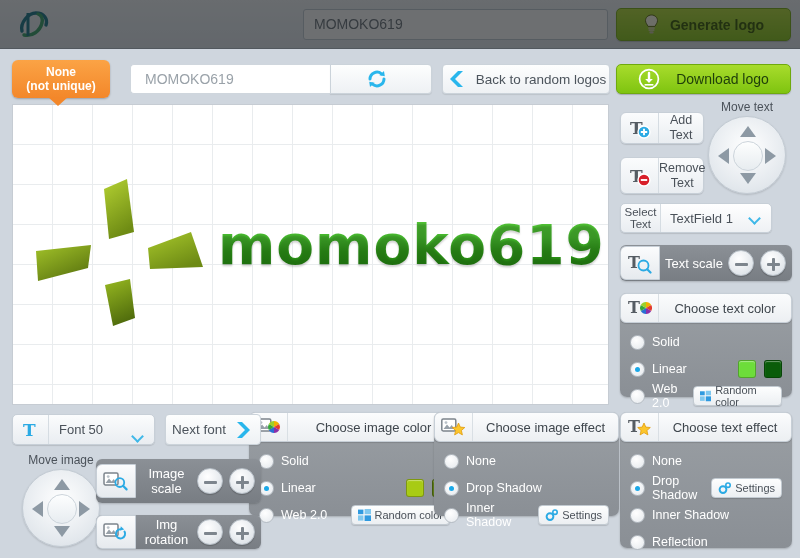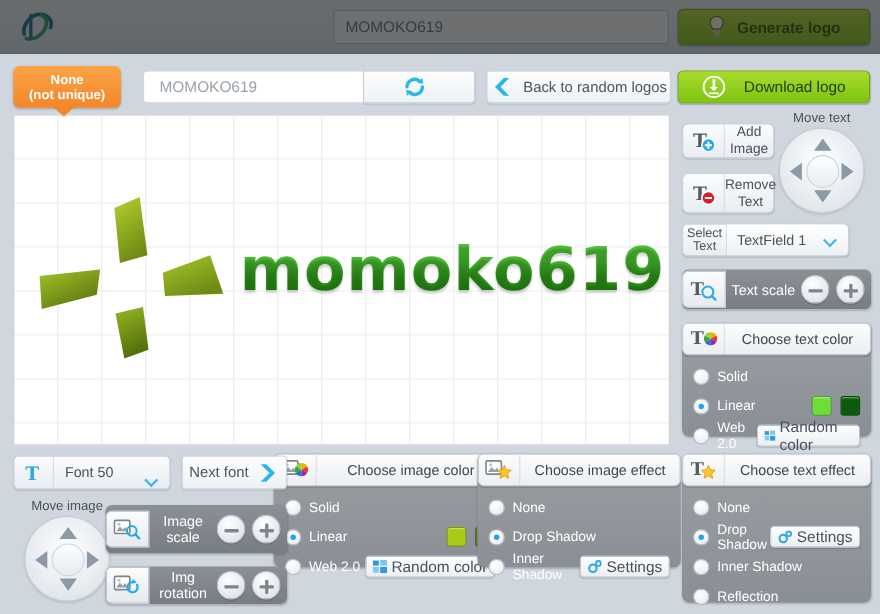--- a/index.html
+++ b/index.html
@@ -190,21 +190,21 @@
     background:radial-gradient(circle at 40% 32%,#ffffff,#eceff2 70%,#dfe3e7);
     border:1px solid #b5bcc3; position:relative;
   }
   .radio.on::after { content:""; position:absolute; left:4px;top:4px;width:5px;height:5px;
      border-radius:50%; background:#1aa8e8; }
   .swatch { width:18px;height:18px; border-radius:3px; border:1px solid rgba(0,0,0,.25);
      box-shadow:inset 0 1px 1px rgba(255,255,255,.4); }
   .mini-btn {
     background:linear-gradient(#fdfefe,#eceff2); border:1px solid #c2cad1;
     border-radius:4px; display:flex;align-items:center;justify-content:flex-end;
-    font-size:14px; color:#4a5159; height:20px; padding:0 6px;
+    font-size:11px; color:#4a5159; height:20px; padding:0 6px;
     box-shadow:0 1px 1px rgba(0,0,0,.14);
   }
   .win-ic { width:13px;height:12px; margin-right:4px; }
   .gear-ic { width:13px;height:13px; margin-right:4px; }
 
   #text-color-group { left:620px; top:293px; width:172px; height:104px; }
   #text-color-head   { width:172px; }
   #text-effect-group { left:620px; top:412px; width:172px; height:136px; }
   #text-effect-head  { width:172px; }
   #image-color-group { left:249px; top:412px; width:211px; height:104px; }
@@ -318,21 +318,21 @@
 </div>
 
 <div id="add-text" class="panel-btn">
   <span class="ic-box">
     <svg width="22" height="22" viewBox="0 0 22 22">
       <text x="1" y="17" font-family="DejaVu Serif, serif" font-size="17" fill="#555c63" font-weight="bold">T</text>
       <circle cx="15" cy="15" r="6" fill="#2aaae4" stroke="#fff" stroke-width="1.4"></circle>
       <path d="M15 11.8 L15 18.2 M11.8 15 L18.2 15" stroke="#fff" stroke-width="1.9"></path>
     </svg>
   </span>
-  <span class="pb-label">Add  Image</span>
+  <span class="pb-label">Add  Text</span>
 </div>
 
 <div id="remove-text" class="panel-btn">
   <span class="ic-box">
     <svg width="22" height="22" viewBox="0 0 22 22">
       <text x="1" y="17" font-family="DejaVu Serif, serif" font-size="17" fill="#555c63" font-weight="bold">T</text>
       <circle cx="15" cy="15" r="6" fill="#d81f2a" stroke="#fff" stroke-width="1.4"></circle>
       <path d="M11.8 15 L18.2 15" stroke="#fff" stroke-width="1.9"></path>
     </svg>
   </span>

